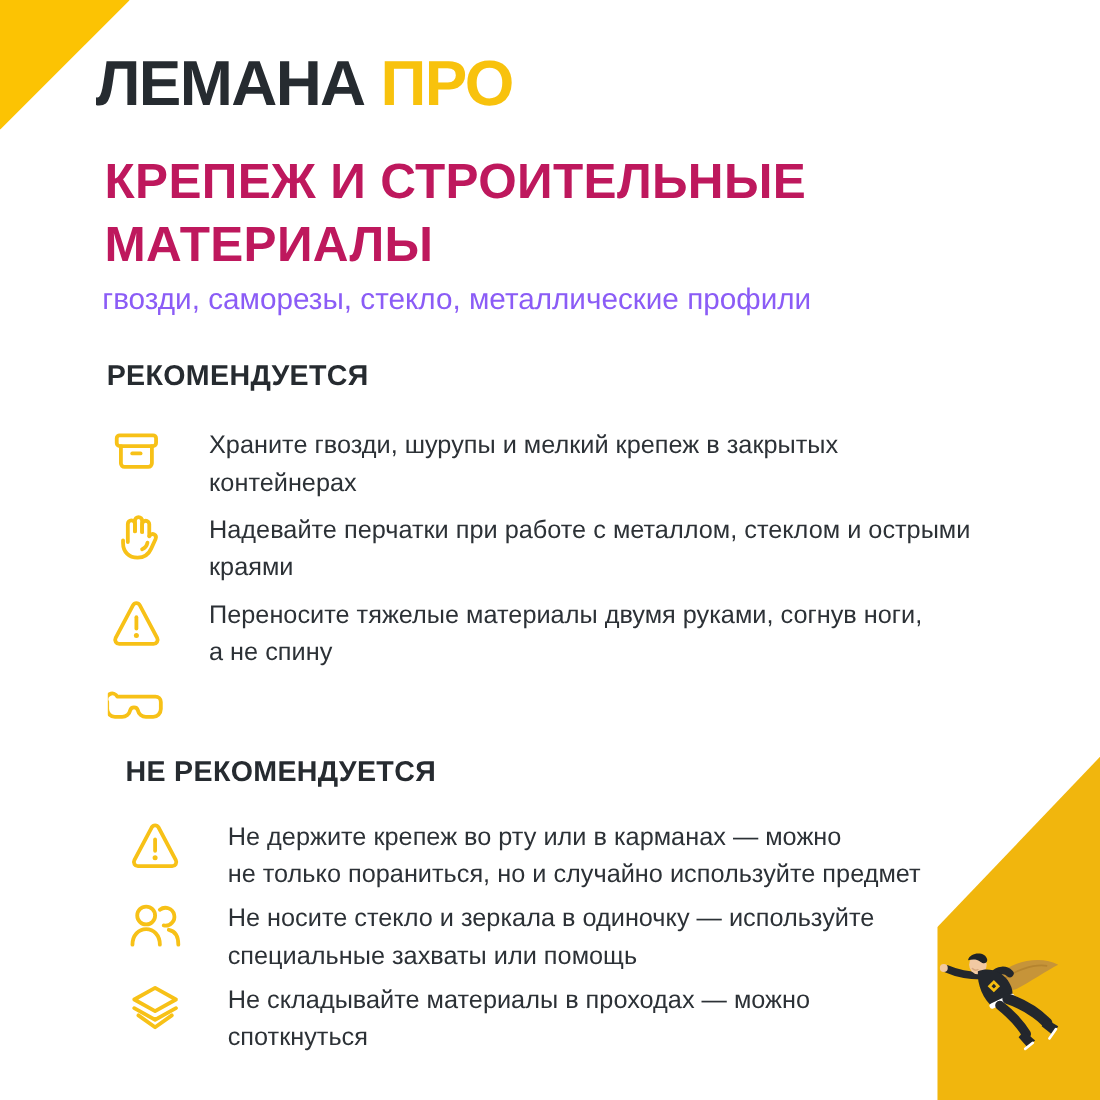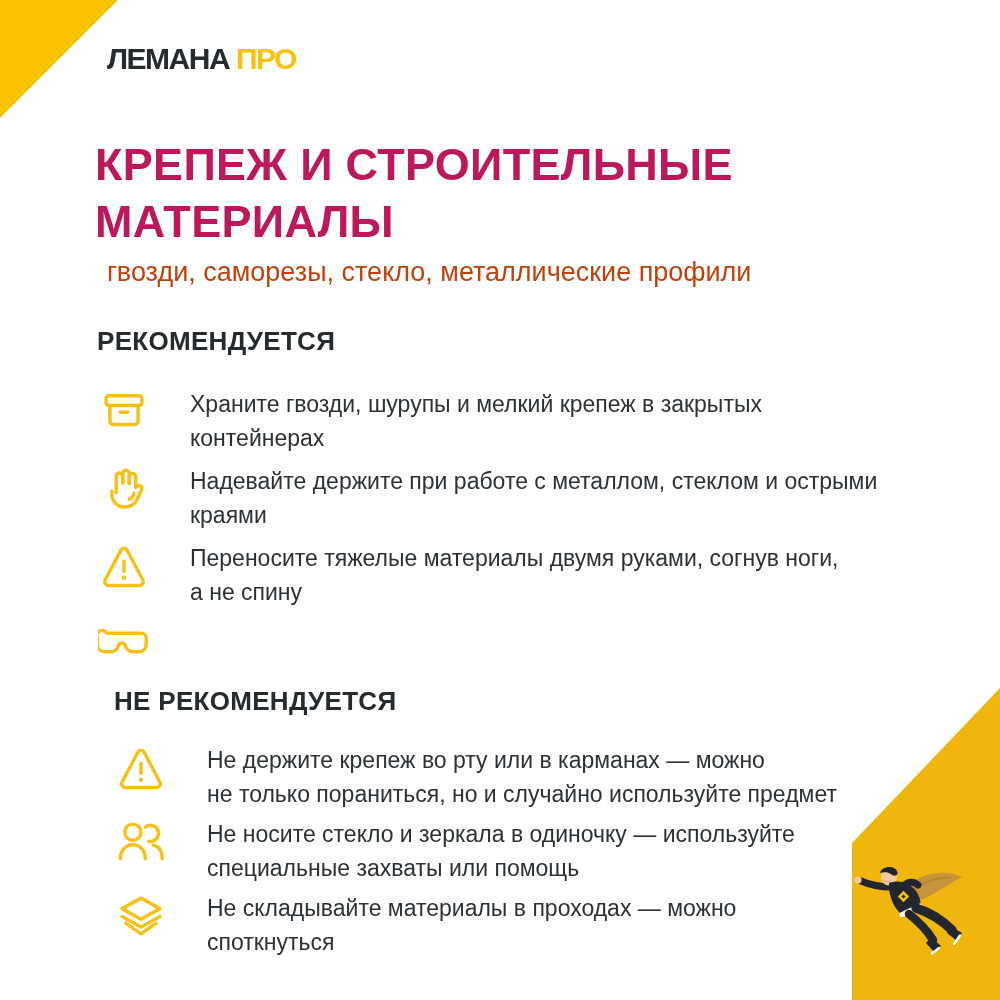--- a/index.html
+++ b/index.html
@@ -7,31 +7,31 @@
   body { font-family:"Liberation Sans","DejaVu Sans",sans-serif; color:#2c3136; position:relative; overflow:hidden; }
   .canvas { position:absolute; inset:0; width:1000px; height:1000px; background:#ffffff; }
 
   
   .corner-tl { position:absolute; left:0; top:0; width:118px; height:118px;
                background:#fcc303; clip-path:polygon(0 0,100% 0,0 100%); }
   .corner-br { position:absolute; left:852px; top:688px; width:148px; height:312px;
                background:#f1b60d; clip-path:polygon(100% 0,0 49.7%,0 100%,100% 100%); }
 
   
-  .logo { position:absolute; left:107px; top:42px; font-size:30px; font-weight:800;
+  .logo { position:absolute; left:87px; top:42px; font-size:58px; font-weight:800;
           letter-spacing:-1.5px; color:#262b30; white-space:nowrap; }
   .logo .accent { color:#f8c20d; }
   .header-title { position:absolute; left:434px; top:45px; font-size:41px; font-weight:800;
                   letter-spacing:0.5px; color:#262b30; white-space:nowrap; }
 
   
   .page-title { position:absolute; left:95px; top:136px; font-size:45px; line-height:57px;
                 font-weight:800; letter-spacing:0.3px; color:#be185d; white-space:pre-line; }
-  .page-subtitle { position:absolute; left:107px; top:254px; font-size:27px; line-height:36px;
-                   color:#c2410c; }
+  .page-subtitle { position:absolute; left:93px; top:254px; font-size:27px; line-height:36px;
+                   color:#8b5cf6; }
 
   
   .section { position:absolute; left:97px; width:810px; }
   .section-rec { top:326px; }
   .section-notrec { top:686px;margin-left:17px; }
   .section-heading { font-size:26px; font-weight:800; letter-spacing:0.3px; color:#262b30; }
   .section-rec .items { margin-top:28px; }
   .section-notrec .items { margin-top:24px; }
   .item { display:flex; align-items:flex-start; gap:39px; }
   .section-rec .item { margin-bottom:7px; }
@@ -81,21 +81,21 @@
       <div class="item">
         <span class="item-icon">
           <svg viewBox="0 0 48 48">
             <path class="ic" d="M16.8 27.5 V12.3 a3 3 0 0 1 6 0 V18.5"></path>
             <path class="ic" d="M22.8 18.5 V9.6 a3 3 0 0 1 6 0 V19"></path>
             <path class="ic" d="M28.8 19 V12.6 a3 3 0 0 1 6 0 V22.5"></path>
             <path class="ic" d="M34.8 22.5 c2.6 -3.4 6.8 -1.2 5.2 2.6 L36.4 33 c-2.3 5.2 -6 7.6 -11.4 7.6 c-7.4 0 -12.2 -5 -12.2 -12.4 V26"></path>
             <path class="ic" d="M28.8 33.5 c2.5 -1 4 -3 4.5 -5.5"></path>
           </svg>
         </span>
-        <p class="item-text">Надевайте держите при работе с металлом, стеклом и острыми
+        <p class="item-text">Надевайте перчатки при работе с металлом, стеклом и острыми
 краями</p>
       </div>
 
       <div class="item">
         <span class="item-icon">
           <svg viewBox="0 0 48 48">
             <path class="ic" d="M21.2 9.3 a3.2 3.2 0 0 1 5.6 0 L41.4 36.9 a3.4 3.4 0 0 1 -3 5 H9.6 a3.4 3.4 0 0 1 -3 -5 Z"></path>
             <path class="ic" d="M24 19.5 V29"></path>
             <circle class="ic-fill" cx="24" cy="34.8" r="2.1"></circle>
           </svg>

